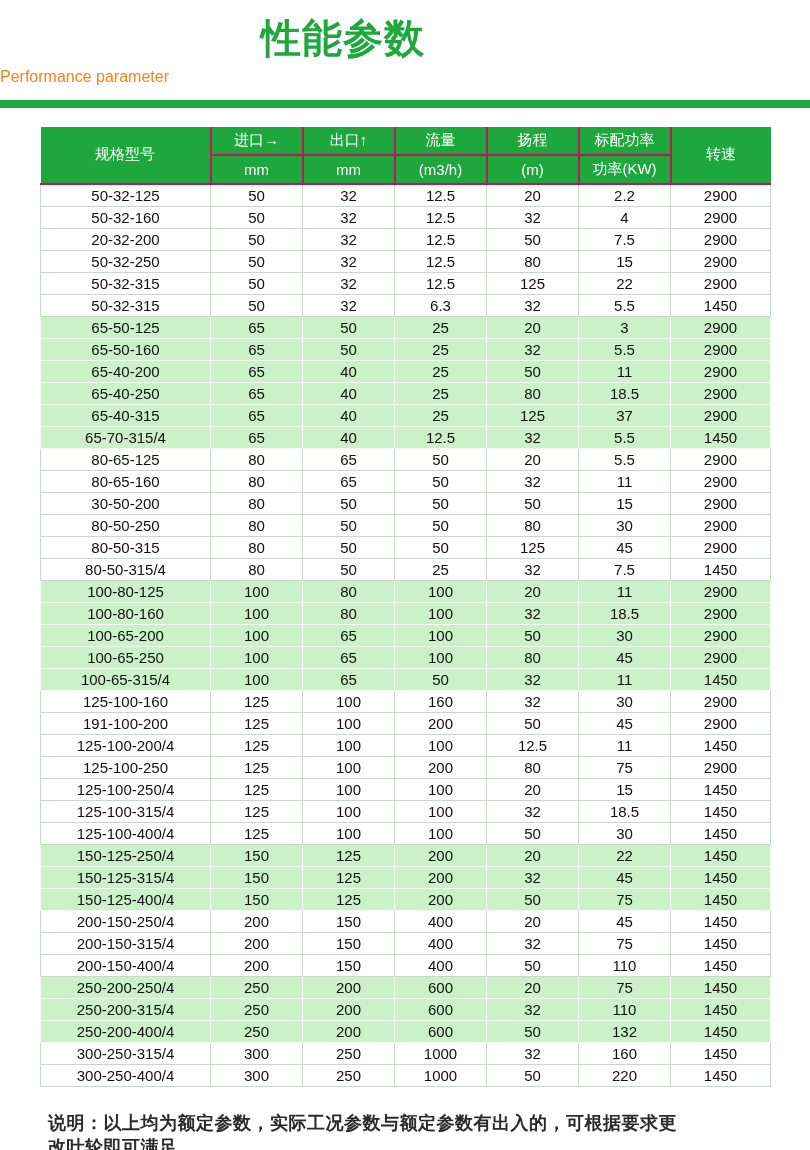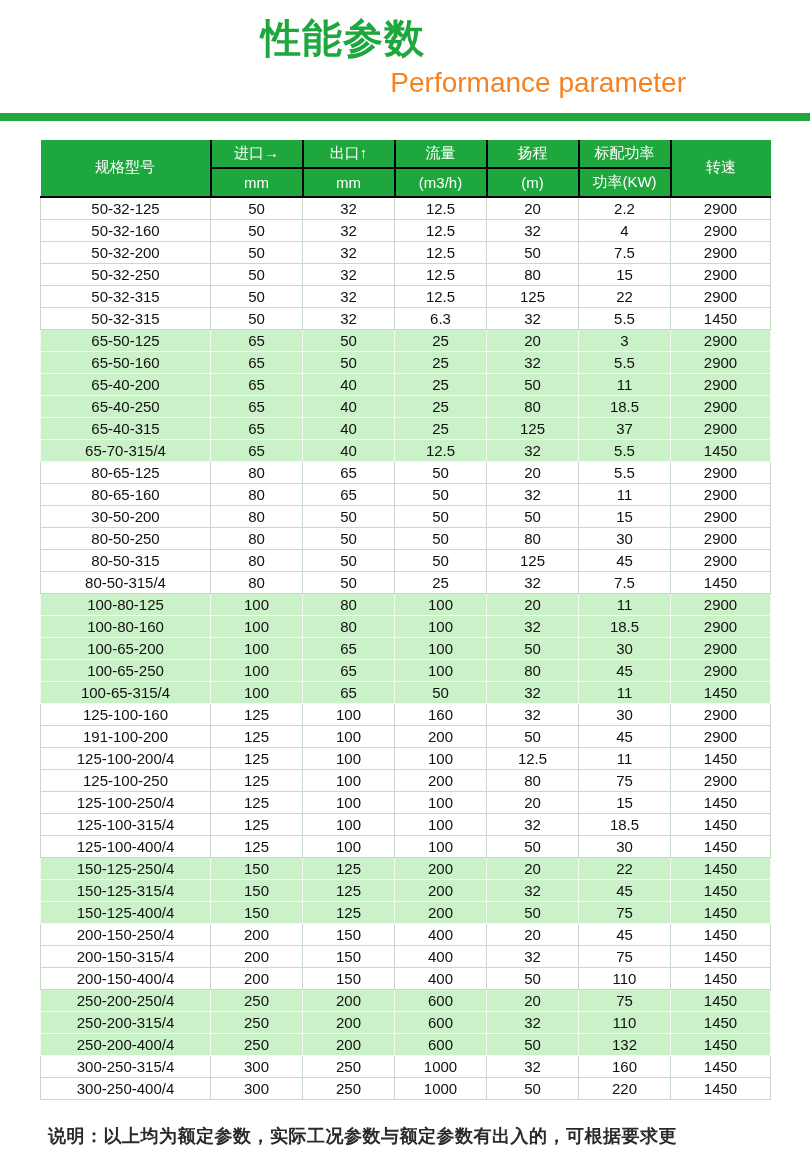--- a/index.html
+++ b/index.html
@@ -14,22 +14,22 @@
   .title {
     padding-top: 16px;
     text-align: center;
     font-size: 40px;
     font-weight: bold;
     color: #1ea73c;
     letter-spacing: 1px;
     line-height: 1.1;
   }
   .subtitle {
-    text-align: right;
-    font-size: 28px;
+    text-align: left;
+    font-size: 16px;
     color: #f5821f;
     margin-top: 8px;
     line-height: 1.1;
   }
   .divider {
     width: 810px; height: 8px;
     background: #1ea73c;
     margin-top: 14px;
   }
 
@@ -39,21 +39,21 @@
     width: 730px;
     margin: 19px 0 0 40px;
   }
   table.spec thead th {
     background: #1ea73c;
     color: #ffffff;
     font-size: 15px;
     font-weight: normal;
     height: 27px;
     padding: 0;
-    border: 2px solid #000000;
+    border: 2px solid #be185d;
     text-align: center;
     vertical-align: middle;
   }
   table.spec thead tr:first-child th { border-top: none; }
   table.spec thead th:first-child { border-left: none; }
   table.spec thead th:last-child { border-right: none; }
 
   table.spec tbody td {
     font-size: 15px;
     color: #111111;
@@ -128,21 +128,21 @@
         <tr>
           <td>50-32-160</td>
           <td>50</td>
           <td>32</td>
           <td>12.5</td>
           <td>32</td>
           <td>4</td>
           <td>2900</td>
         </tr>
         <tr>
-          <td>50-32-200</td>
+          <td>20-32-200</td>
           <td>50</td>
           <td>32</td>
           <td>12.5</td>
           <td>50</td>
           <td>7.5</td>
           <td>2900</td>
         </tr>
         <tr>
           <td>50-32-250</td>
           <td>50</td>

